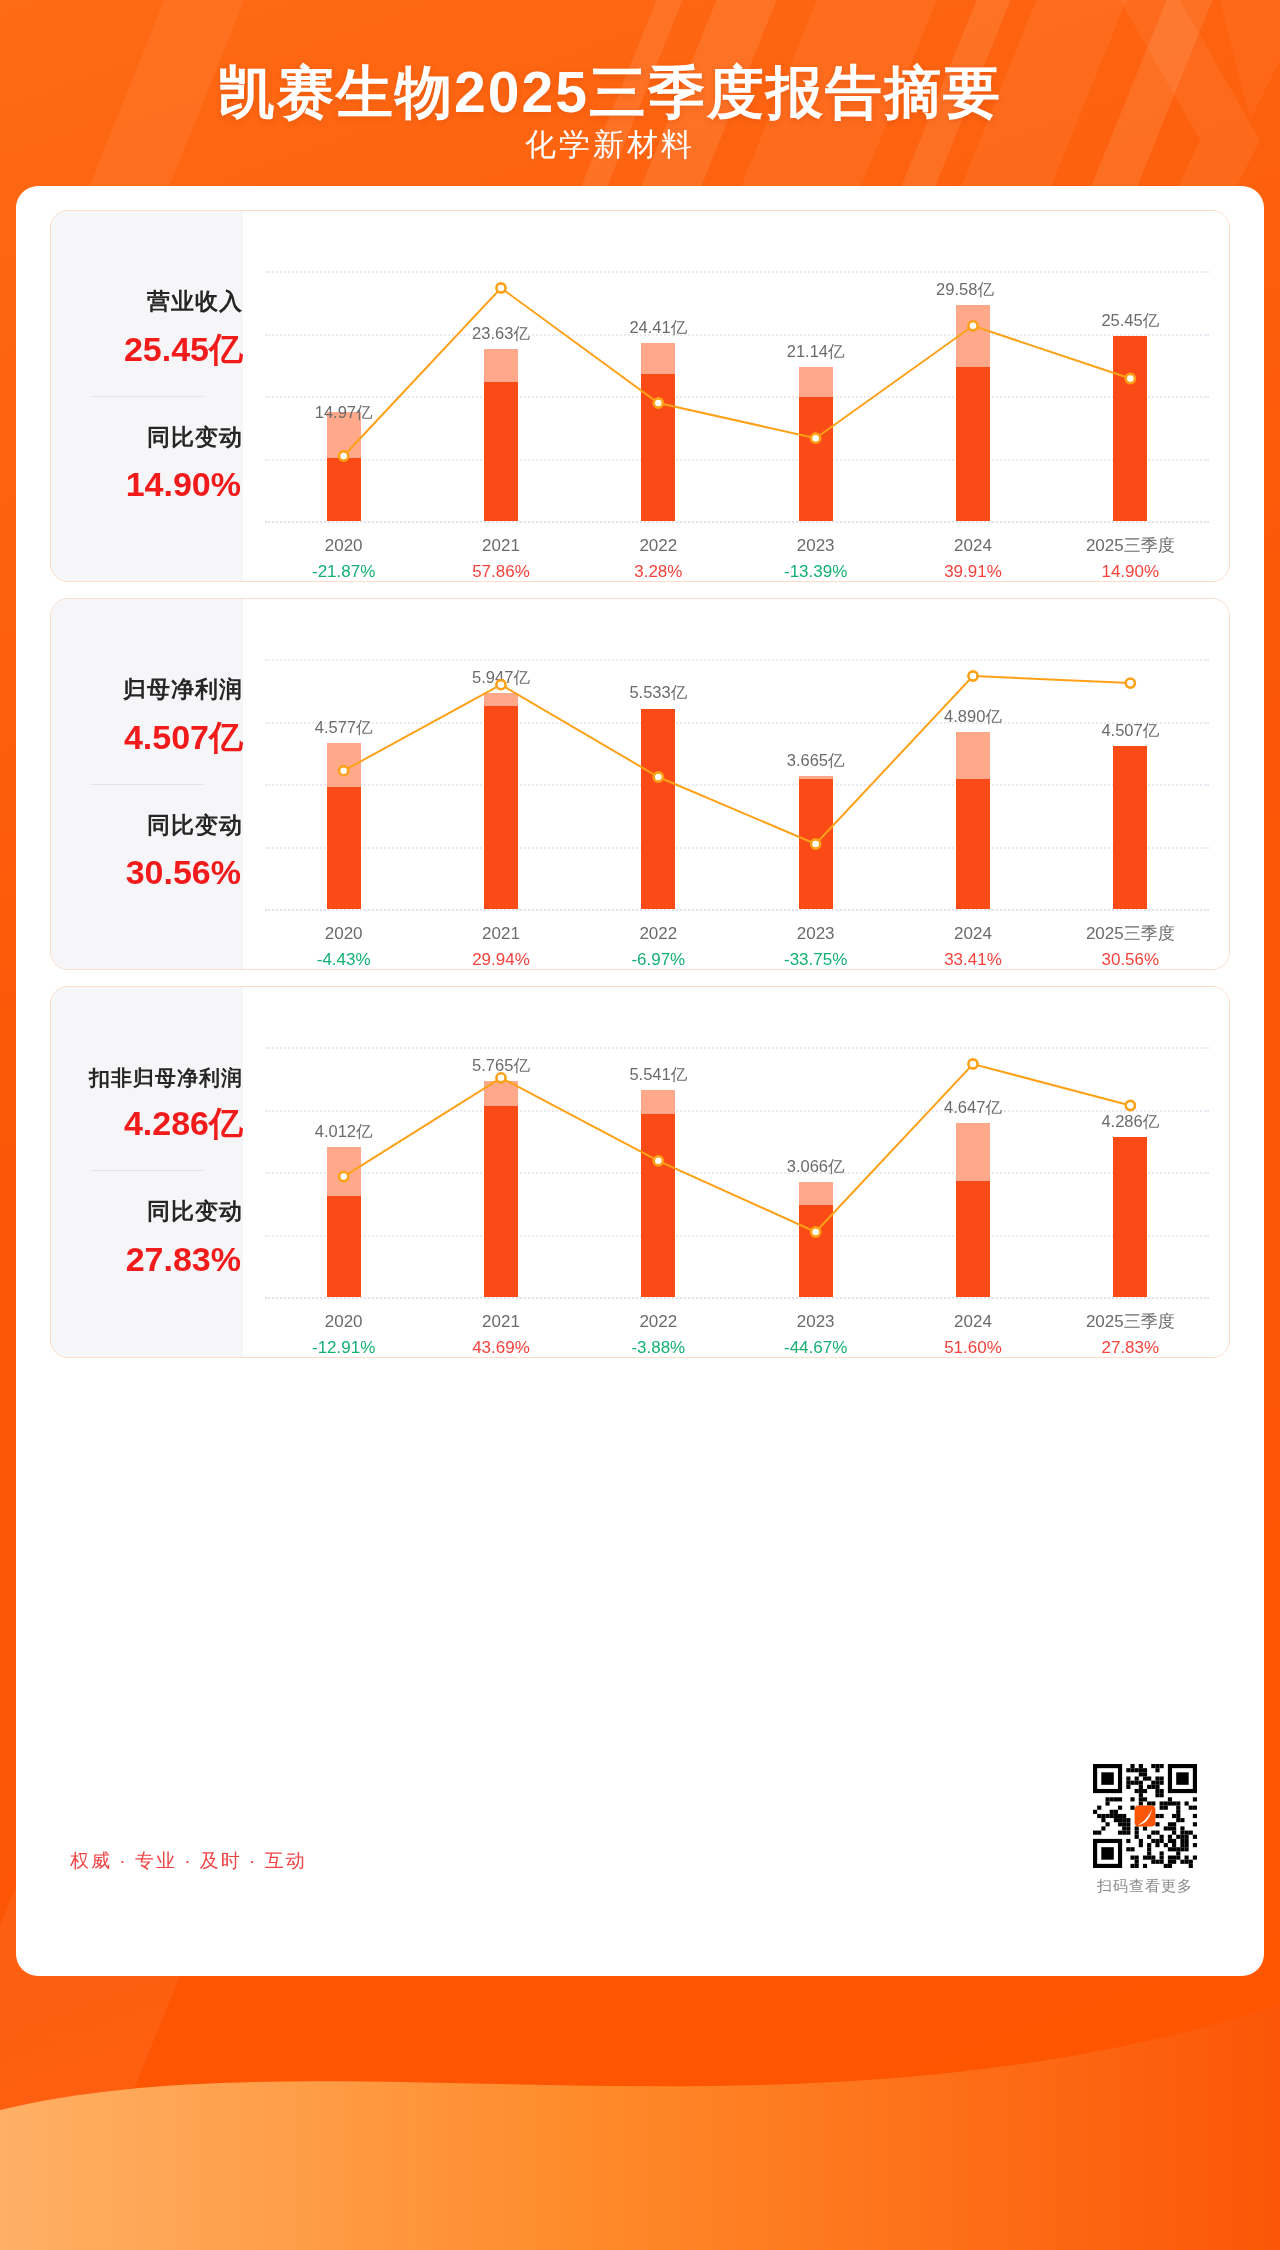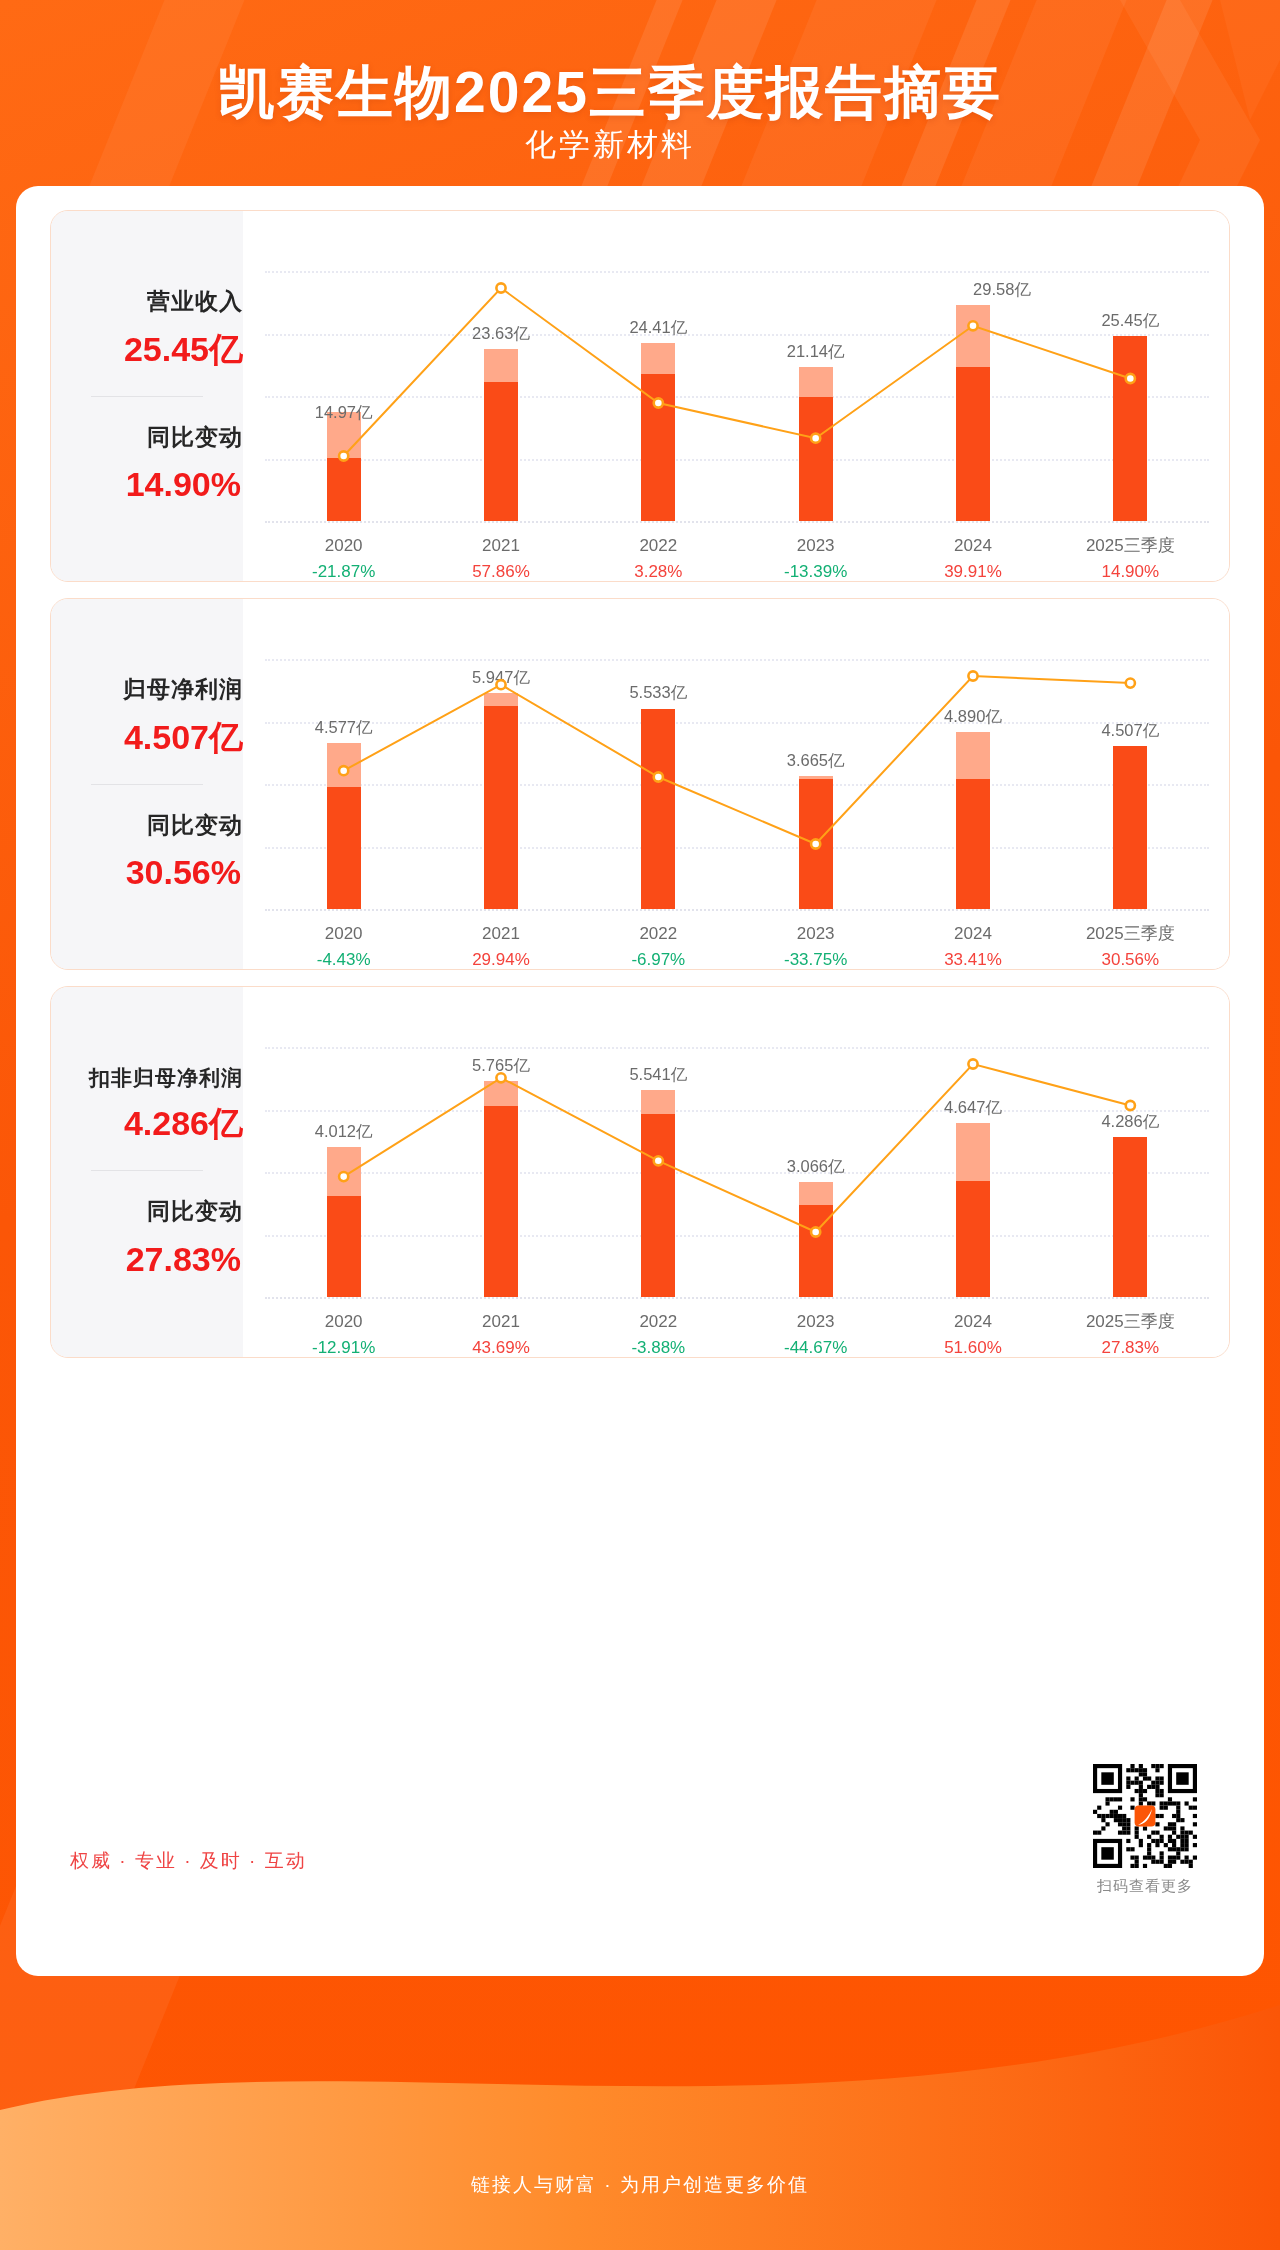--- a/index.html
+++ b/index.html
@@ -401,21 +401,21 @@
                 <div class="bar-q3" style="height: 123.933px;"></div>
               </div>
             </div>
             <div class="bar-label" style="left: 572.667px; top: 129.976px;">21.14亿</div>
             <div class="bar-col" style="left: 651.333px; width: 157.333px; bottom: 60px; height: 215.517px;">
               <div class="bar-stack" style="height: 215.517px;">
                 <div class="bar-annual" style="height: 61.4931px;"></div>
                 <div class="bar-q3" style="height: 154.024px;"></div>
               </div>
             </div>
-            <div class="bar-label" style="left: 759px; top: 68.4828px; text-align: right;">29.58亿</div>
+            <div class="bar-label" style="left: 722px; top: 68.4828px; text-align: right;">29.58亿</div>
             <div class="bar-col" style="left: 808.667px; width: 157.333px; bottom: 60px; height: 185.426px;">
               <div class="bar-stack" style="height: 185.426px;">
                 <div class="bar-q3" style="height: 185.426px;"></div>
               </div>
             </div>
             <div class="bar-label" style="left: 887.333px; top: 98.5736px;">25.45亿</div>
             <svg class="line-svg" width="986" height="370">
               <path d="M 100.66666666666667 245.0 L 258 77.0 L 415.33333333333337 192.0 L 572.6666666666666 227.2 L 730 114.8 L 887.3333333333334 167.5" fill="none" stroke="#ffa117" stroke-width="2"></path>
               <circle cx="100.66666666666667" cy="245.0" r="4.6" fill="#ffffff" stroke="#ffa117" stroke-width="2.6"></circle>
               <circle cx="258" cy="77.0" r="4.6" fill="#ffffff" stroke="#ffa117" stroke-width="2.6"></circle>
@@ -861,14 +861,13 @@
               <rect x="8.32" y="83.2" width="12.48" height="12.48" fill="#000"></rect>
               <rect x="41.6" y="41.6" width="20.8" height="20.8" rx="4" fill="#fb5607"></rect>
               <path d="M45 61 C51 58 56 52 59 45 C57 55 52 60 45 61 Z" fill="#fff"></path>
             </svg></div>
         <div class="qr-caption">扫码查看更多</div>
       </div>
     </div>
 
   </div>
 
-  <div class="bottom-tagline">链接人与财富 · 为用户创造更多价值</div>
 </div>
 
 </body></html>

